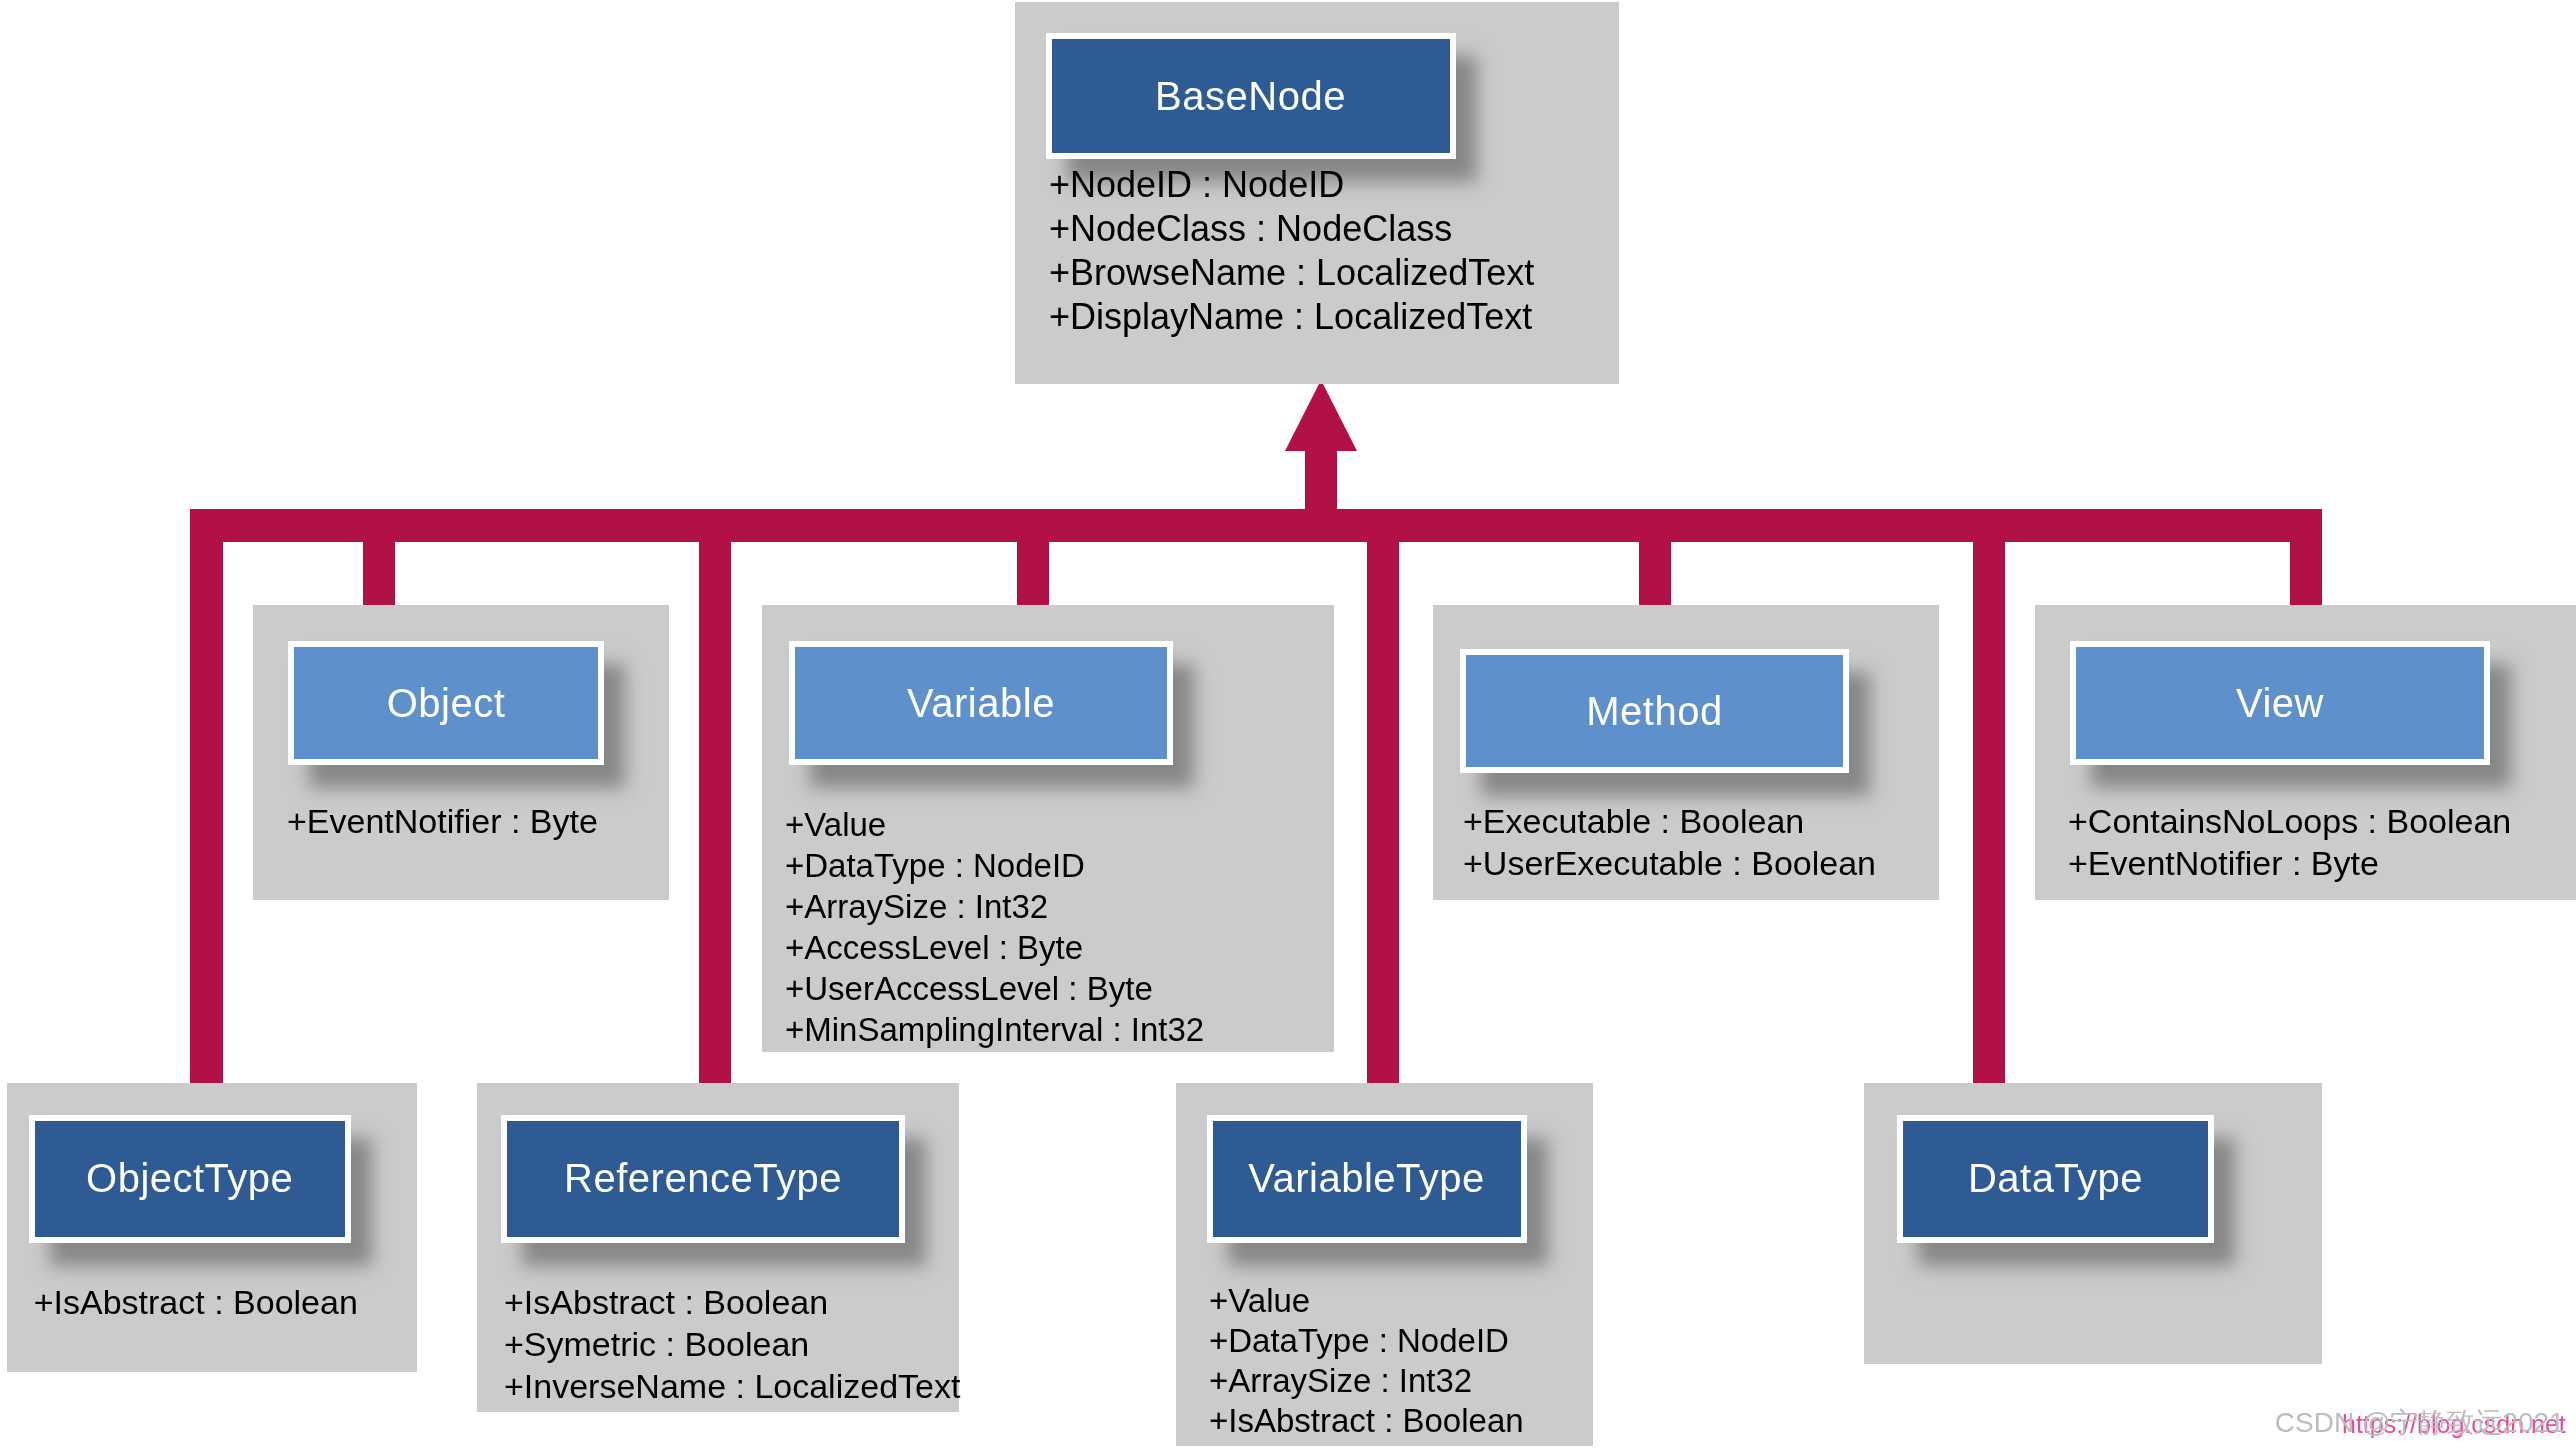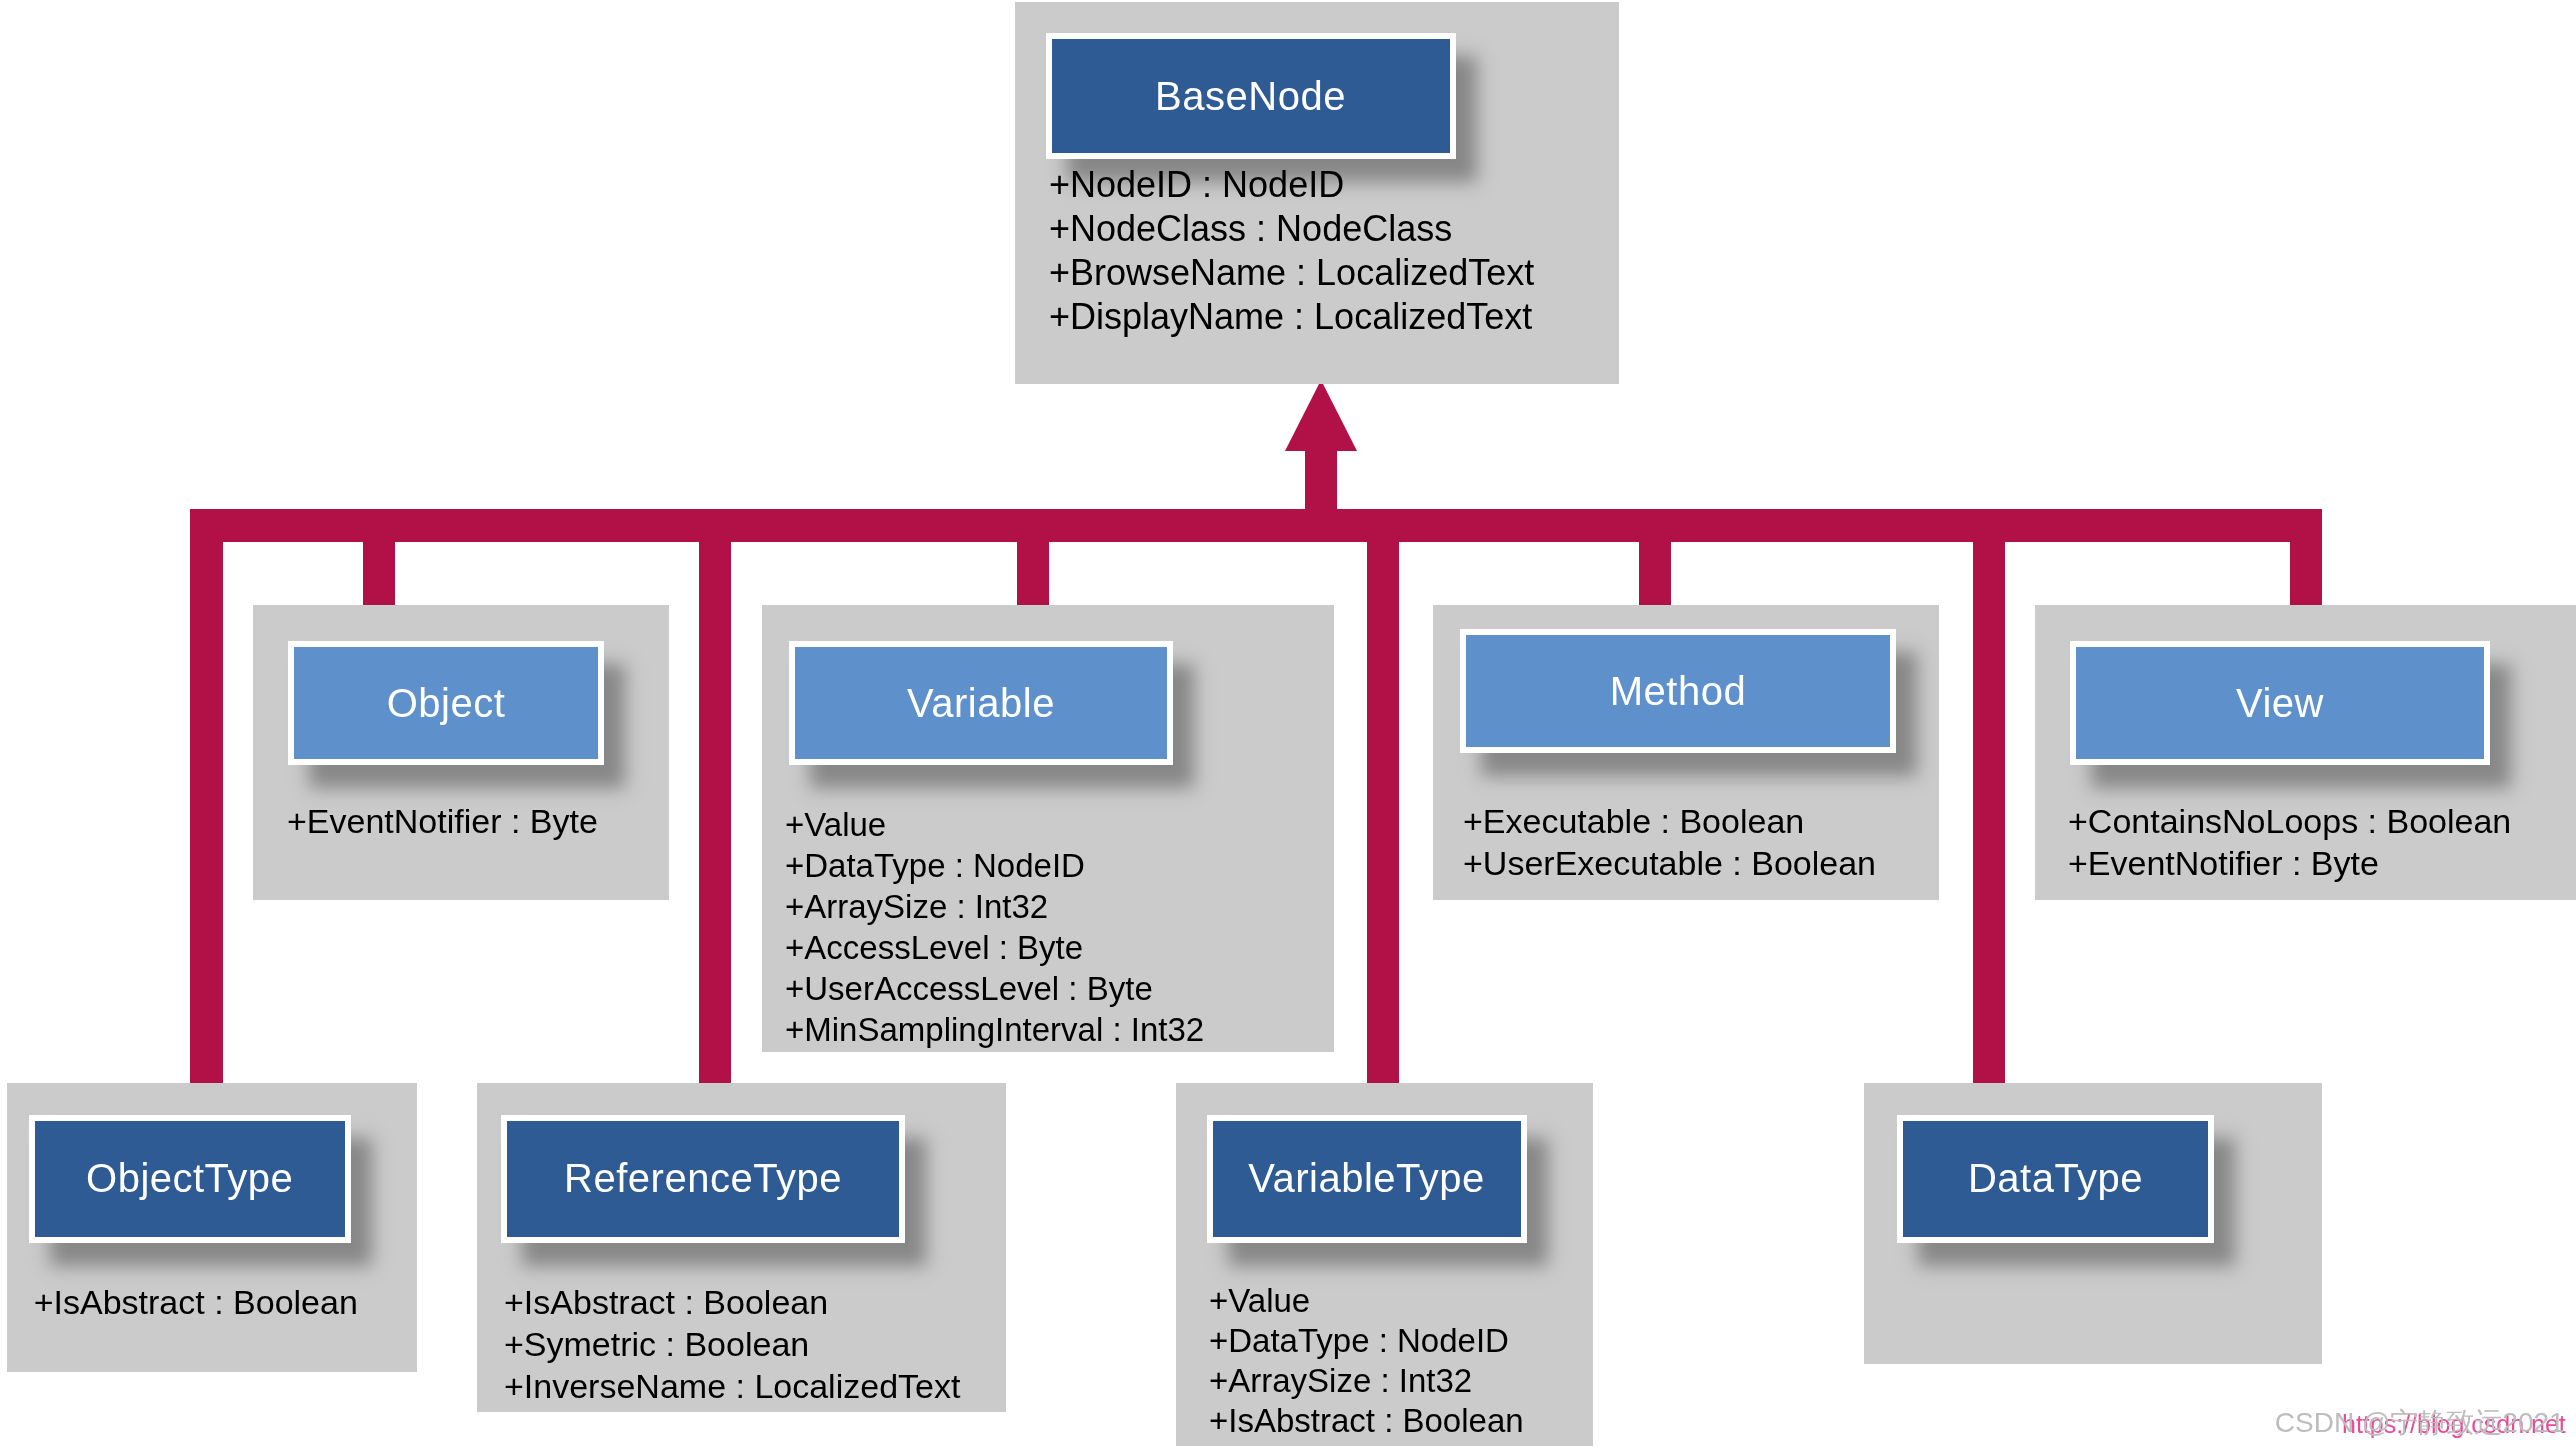--- a/index.html
+++ b/index.html
@@ -98,21 +98,21 @@
       <div>+Value</div>
       <div>+DataType : NodeID</div>
       <div>+ArraySize : Int32</div>
       <div>+AccessLevel : Byte</div>
       <div>+UserAccessLevel : Byte</div>
       <div>+MinSamplingInterval : Int32</div>
     </div>
   </div>
 
   <div class="panel" style="left:1433px;top:605px;width:506px;height:295px;">
-    <div class="hdr light" style="left:27px;top:24px;width:436px;height:124px;text-align:center;">
+    <div class="hdr light" style="left:27px;top:44px;width:389px;height:124px;text-align:center;">
       <span>Method</span>
     </div>
     <div class="attrs" style="left:30px;top:195px;">
       <div>+Executable : Boolean</div>
       <div>+UserExecutable : Boolean</div>
     </div>
   </div>
 
   <div class="panel" style="left:2035px;top:605px;width:541px;height:295px;">
     <div class="hdr light" style="left:35px;top:36px;width:420px;height:124px;">
@@ -126,21 +126,21 @@
 
   <div class="panel" style="left:6.7px;top:1083px;width:410px;height:289px;">
     <div class="hdr dark" style="left:22px;top:31.5px;width:322px;height:128px;">
       <span>ObjectType</span>
     </div>
     <div class="attrs" style="left:27px;top:198px;">
       <div>+IsAbstract : Boolean</div>
     </div>
   </div>
 
-  <div class="panel" style="left:477px;top:1083px;width:482px;height:329px;padding-left:47px;">
+  <div class="panel" style="left:477px;top:1083px;width:482px;height:329px;">
     <div class="hdr dark" style="left:24px;top:31.5px;width:404px;height:128px;">
       <span>ReferenceType</span>
     </div>
     <div class="attrs" style="left:27px;top:198px;">
       <div>+IsAbstract : Boolean</div>
       <div>+Symetric : Boolean</div>
       <div>+InverseName : LocalizedText</div>
     </div>
   </div>
 

